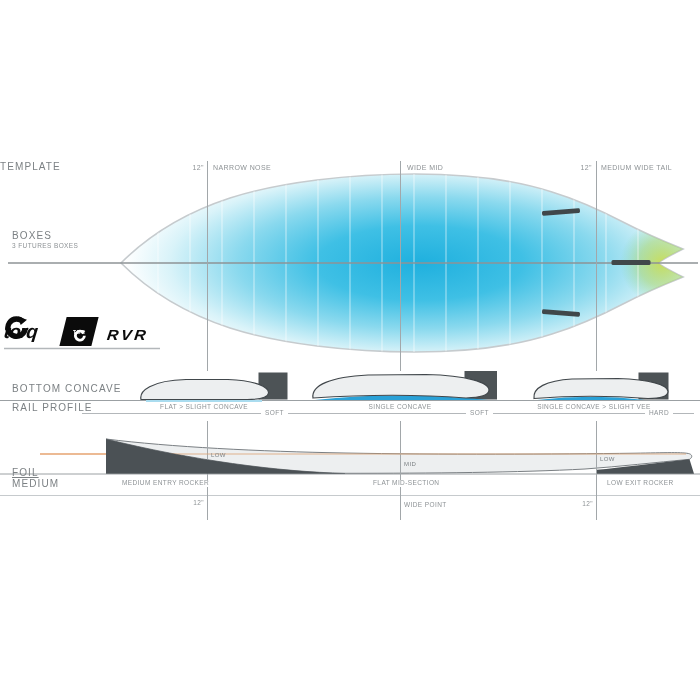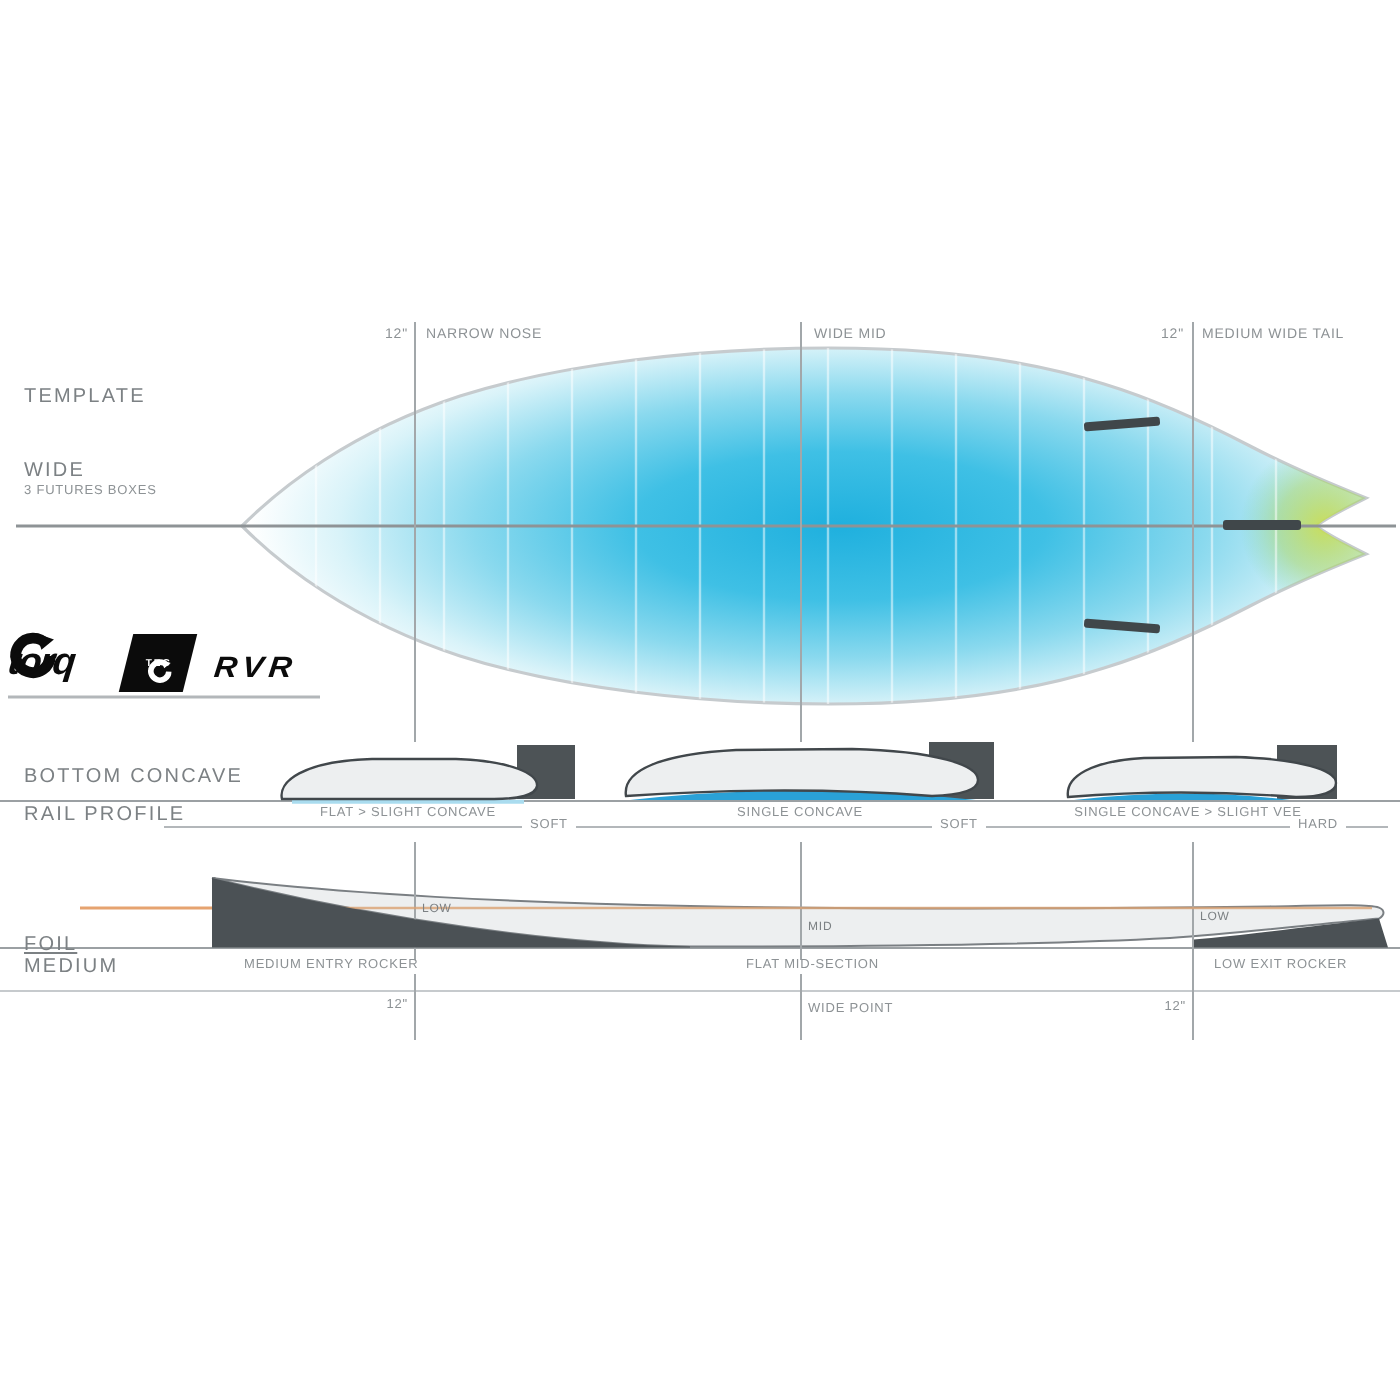--- a/index.html
+++ b/index.html
@@ -116,29 +116,29 @@
         <line x1="400.5" y1="421" x2="400.5" y2="520"></line>
         <line x1="596.5" y1="421" x2="596.5" y2="520"></line>
       </g>
       <line x1="106" y1="454" x2="686" y2="454" stroke="#dba273" stroke-width="1.2" opacity="0.8"></line>
       <path d="M106,439 C190,460 280,472 345,473.3 L345,473.8 L106,473.8 Z" fill="#4b5155"></path>
       <path d="M597,469.8 C620,467.8 655,463.3 689.5,459.3 L694,473.8 L597,473.8 Z" fill="#4b5155"></path>
       <line x1="40" y1="454" x2="106" y2="454" stroke="#e6a370" stroke-width="1.4"></line>
     </g>
   </svg>
 
-  <div class="section" style="left:12px;top:162px;margin-top:32px;">TEMPLATE</div>
+  <div class="section" style="left:0;top:162px;">TEMPLATE</div>
 
   <div class="lbl r" style="left:174px;top:164px;width:30px;">12"</div>
   <div class="lbl" style="left:213px;top:164px;">NARROW NOSE</div>
   <div class="lbl" style="left:407px;top:164px;">WIDE MID</div>
   <div class="lbl r" style="left:562px;top:164px;width:30px;">12"</div>
   <div class="lbl" style="left:601px;top:164px;">MEDIUM WIDE TAIL</div>
 
-  <div class="section" style="left:12px;top:231px;">WIDE</div>
+  <div class="section" style="left:12px;top:231px;">BOXES</div>
   <div class="lbl tiny" style="left:12px;top:243px;">3 FUTURES BOXES</div>
 
   <div class="logo" id="torq-wrap">
     <svg width="25" height="25" viewBox="0 0 24 24">
       <path d="M19.5,7 a8.3,8.3 0 1,0 1.8,5.5" fill="none" stroke="#0b0b0b" stroke-width="5.2"></path>
       <path d="M14.5,1.5 L23,4.5 L17,9.5 Z" fill="#0b0b0b"></path>
     </svg>
     <span class="torq-text">torq</span>
   </div>
   <div class="logo" id="tec-wrap">

